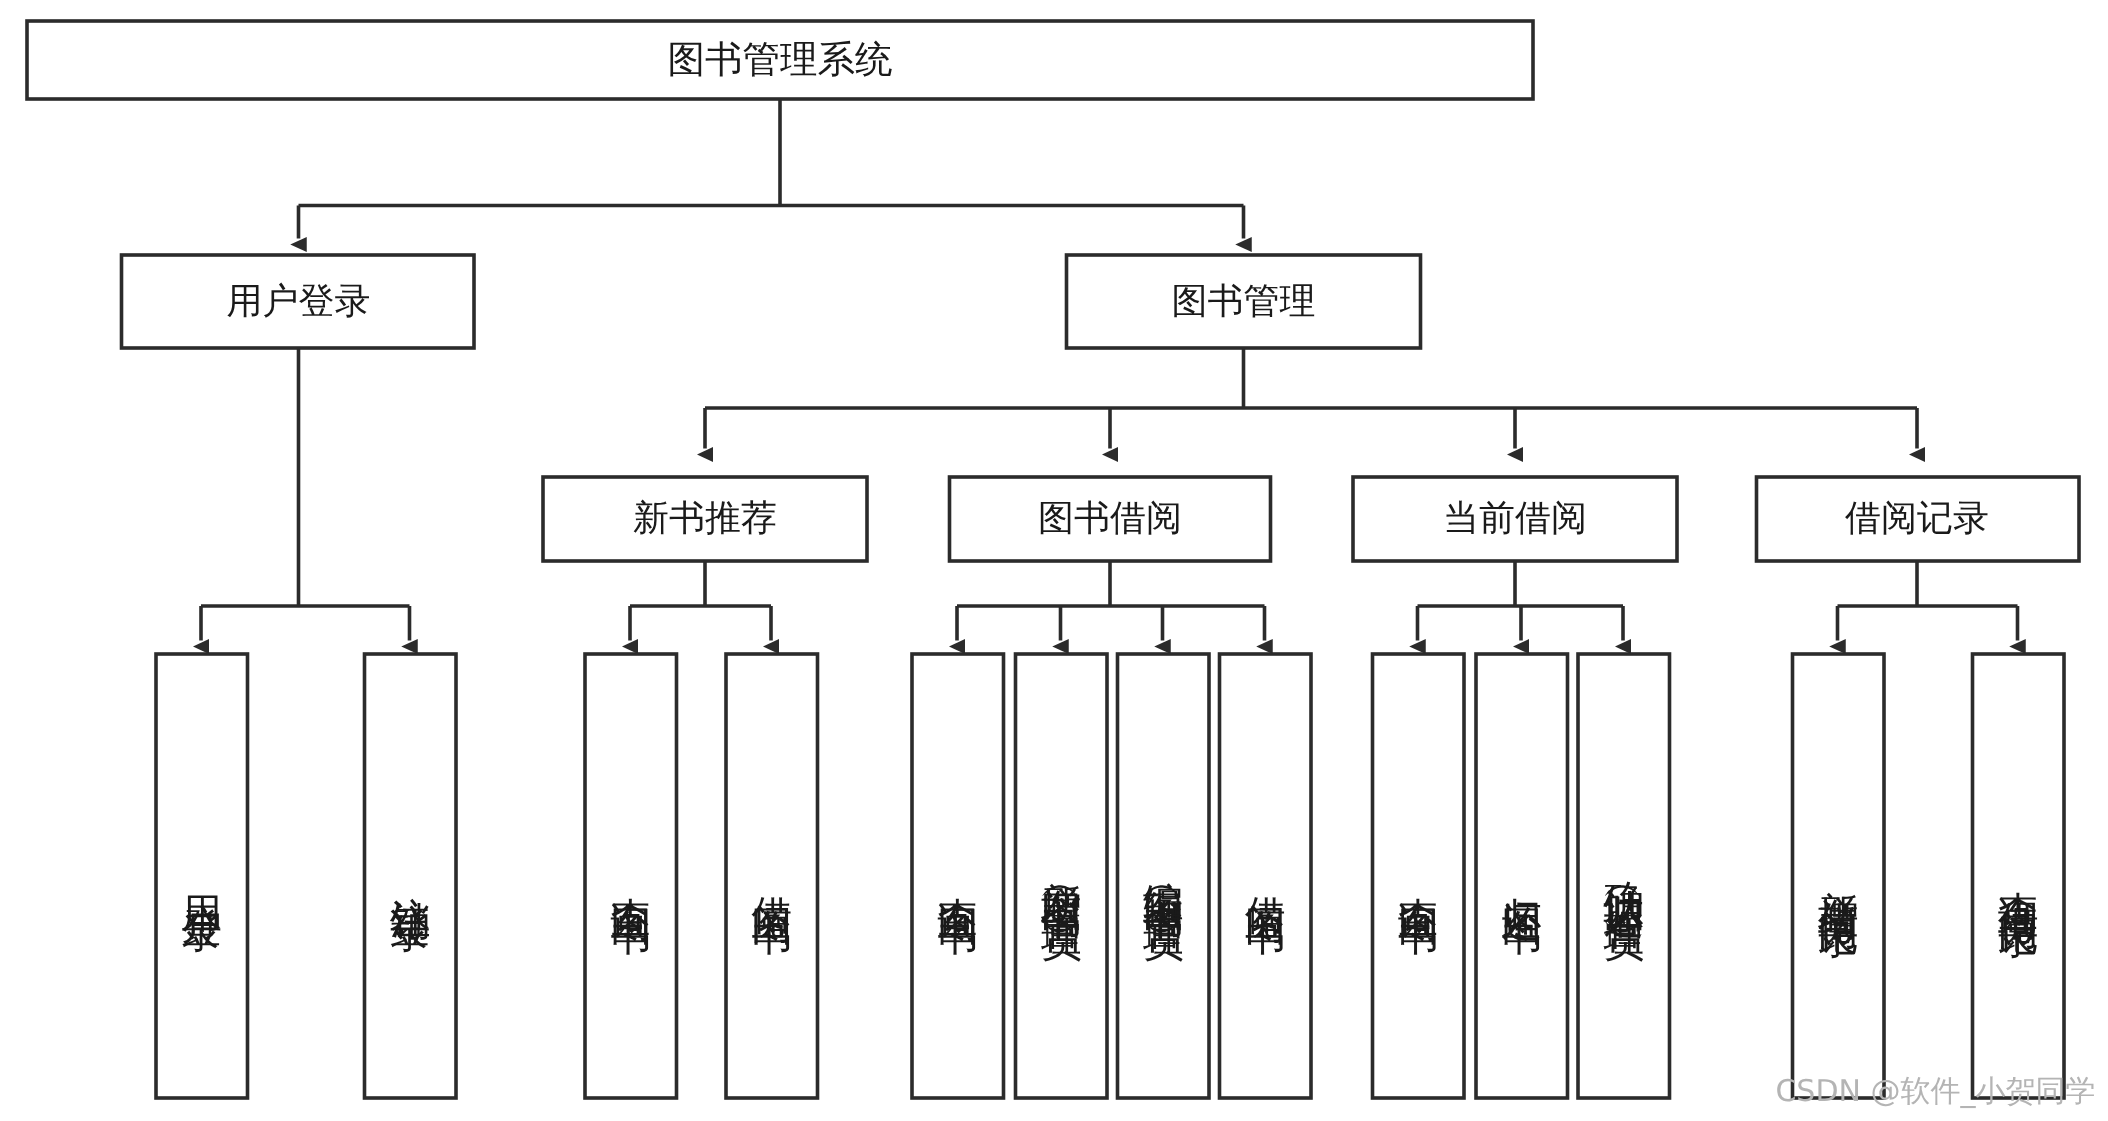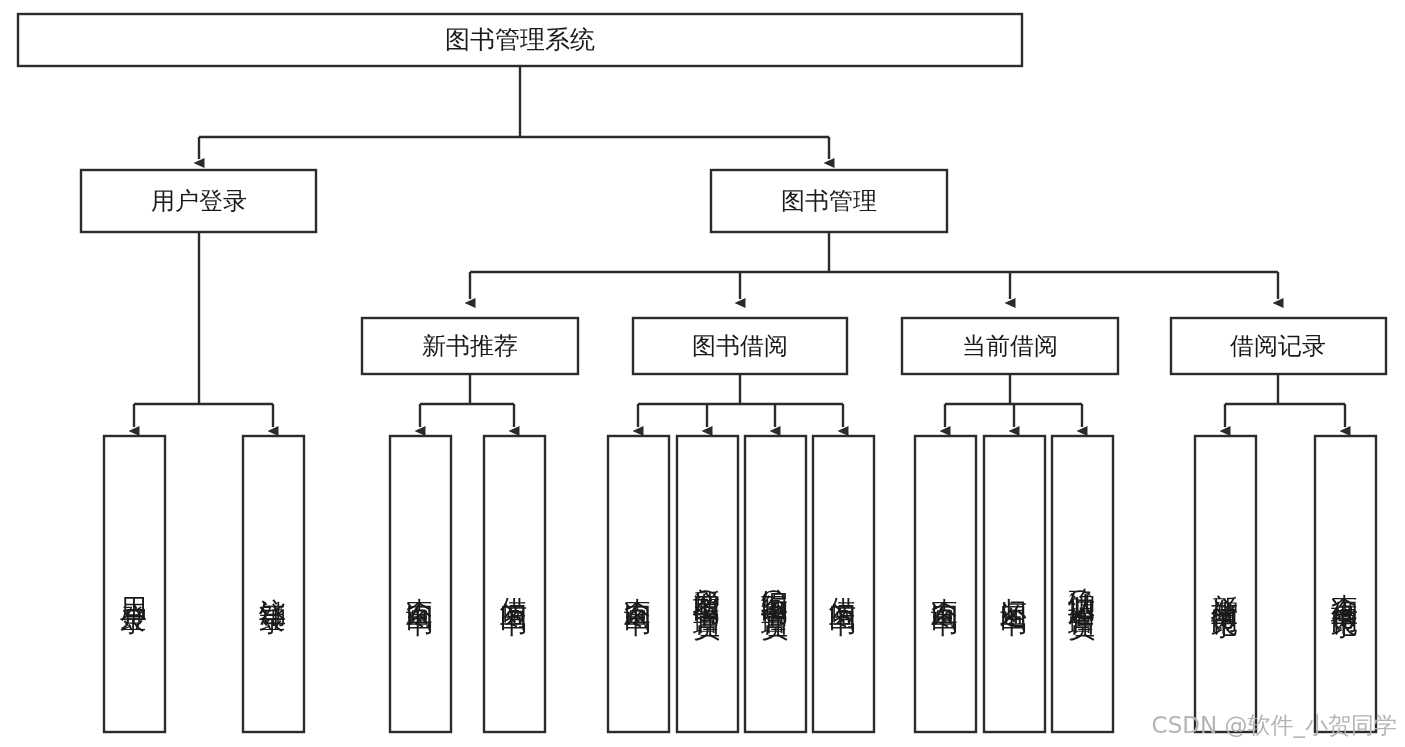--- a/index.html
+++ b/index.html
@@ -49,21 +49,21 @@
     stroke: #2b2b2b;
     stroke-width: 2.4;
     stroke-linecap: butt;
   }
   .arrow-head { fill: #2b2b2b; }
   .watermark {
     position: absolute;
     right: 8px;
     bottom: 6px;
     font-family: "DejaVu Sans", "Liberation Sans", sans-serif;
-    font-size: 23px;
+    font-size: 20px;
     color: #b4b4b4;
     white-space: nowrap;
     pointer-events: none;
   }
 </style>
 </head>
 <body>
 
 <svg id="diagram" viewBox="0 0 1405 747">
   <defs>

